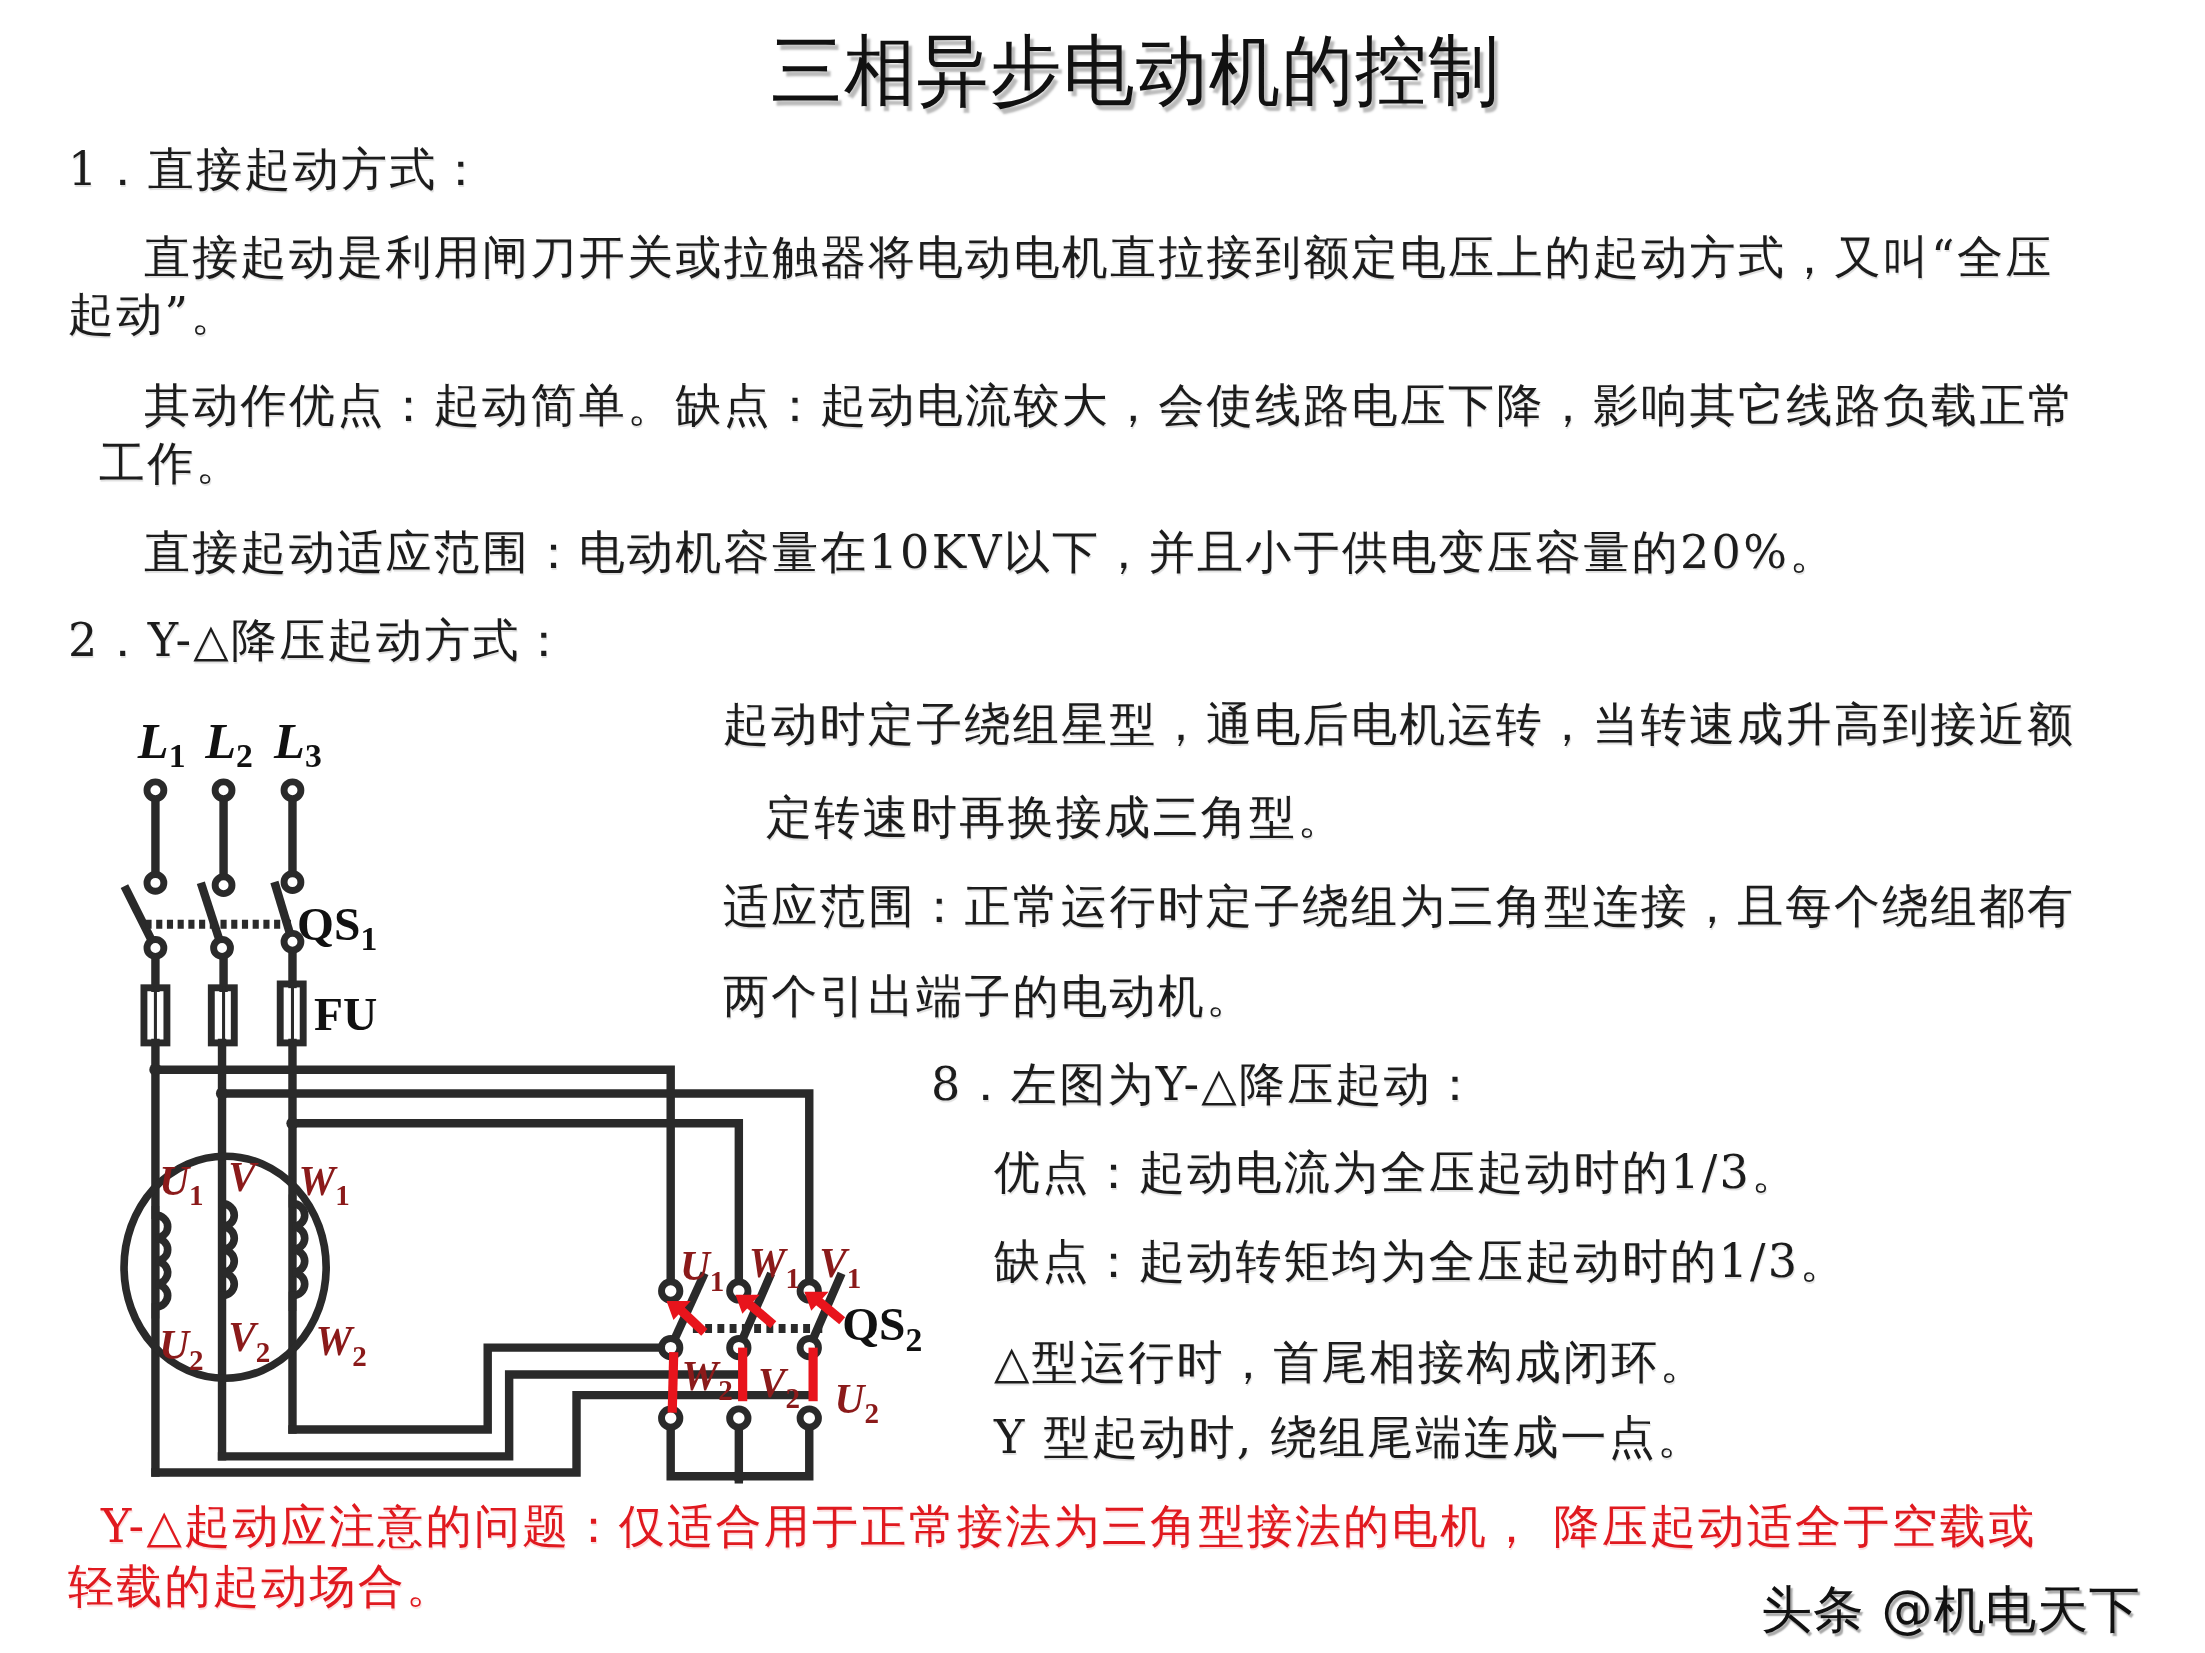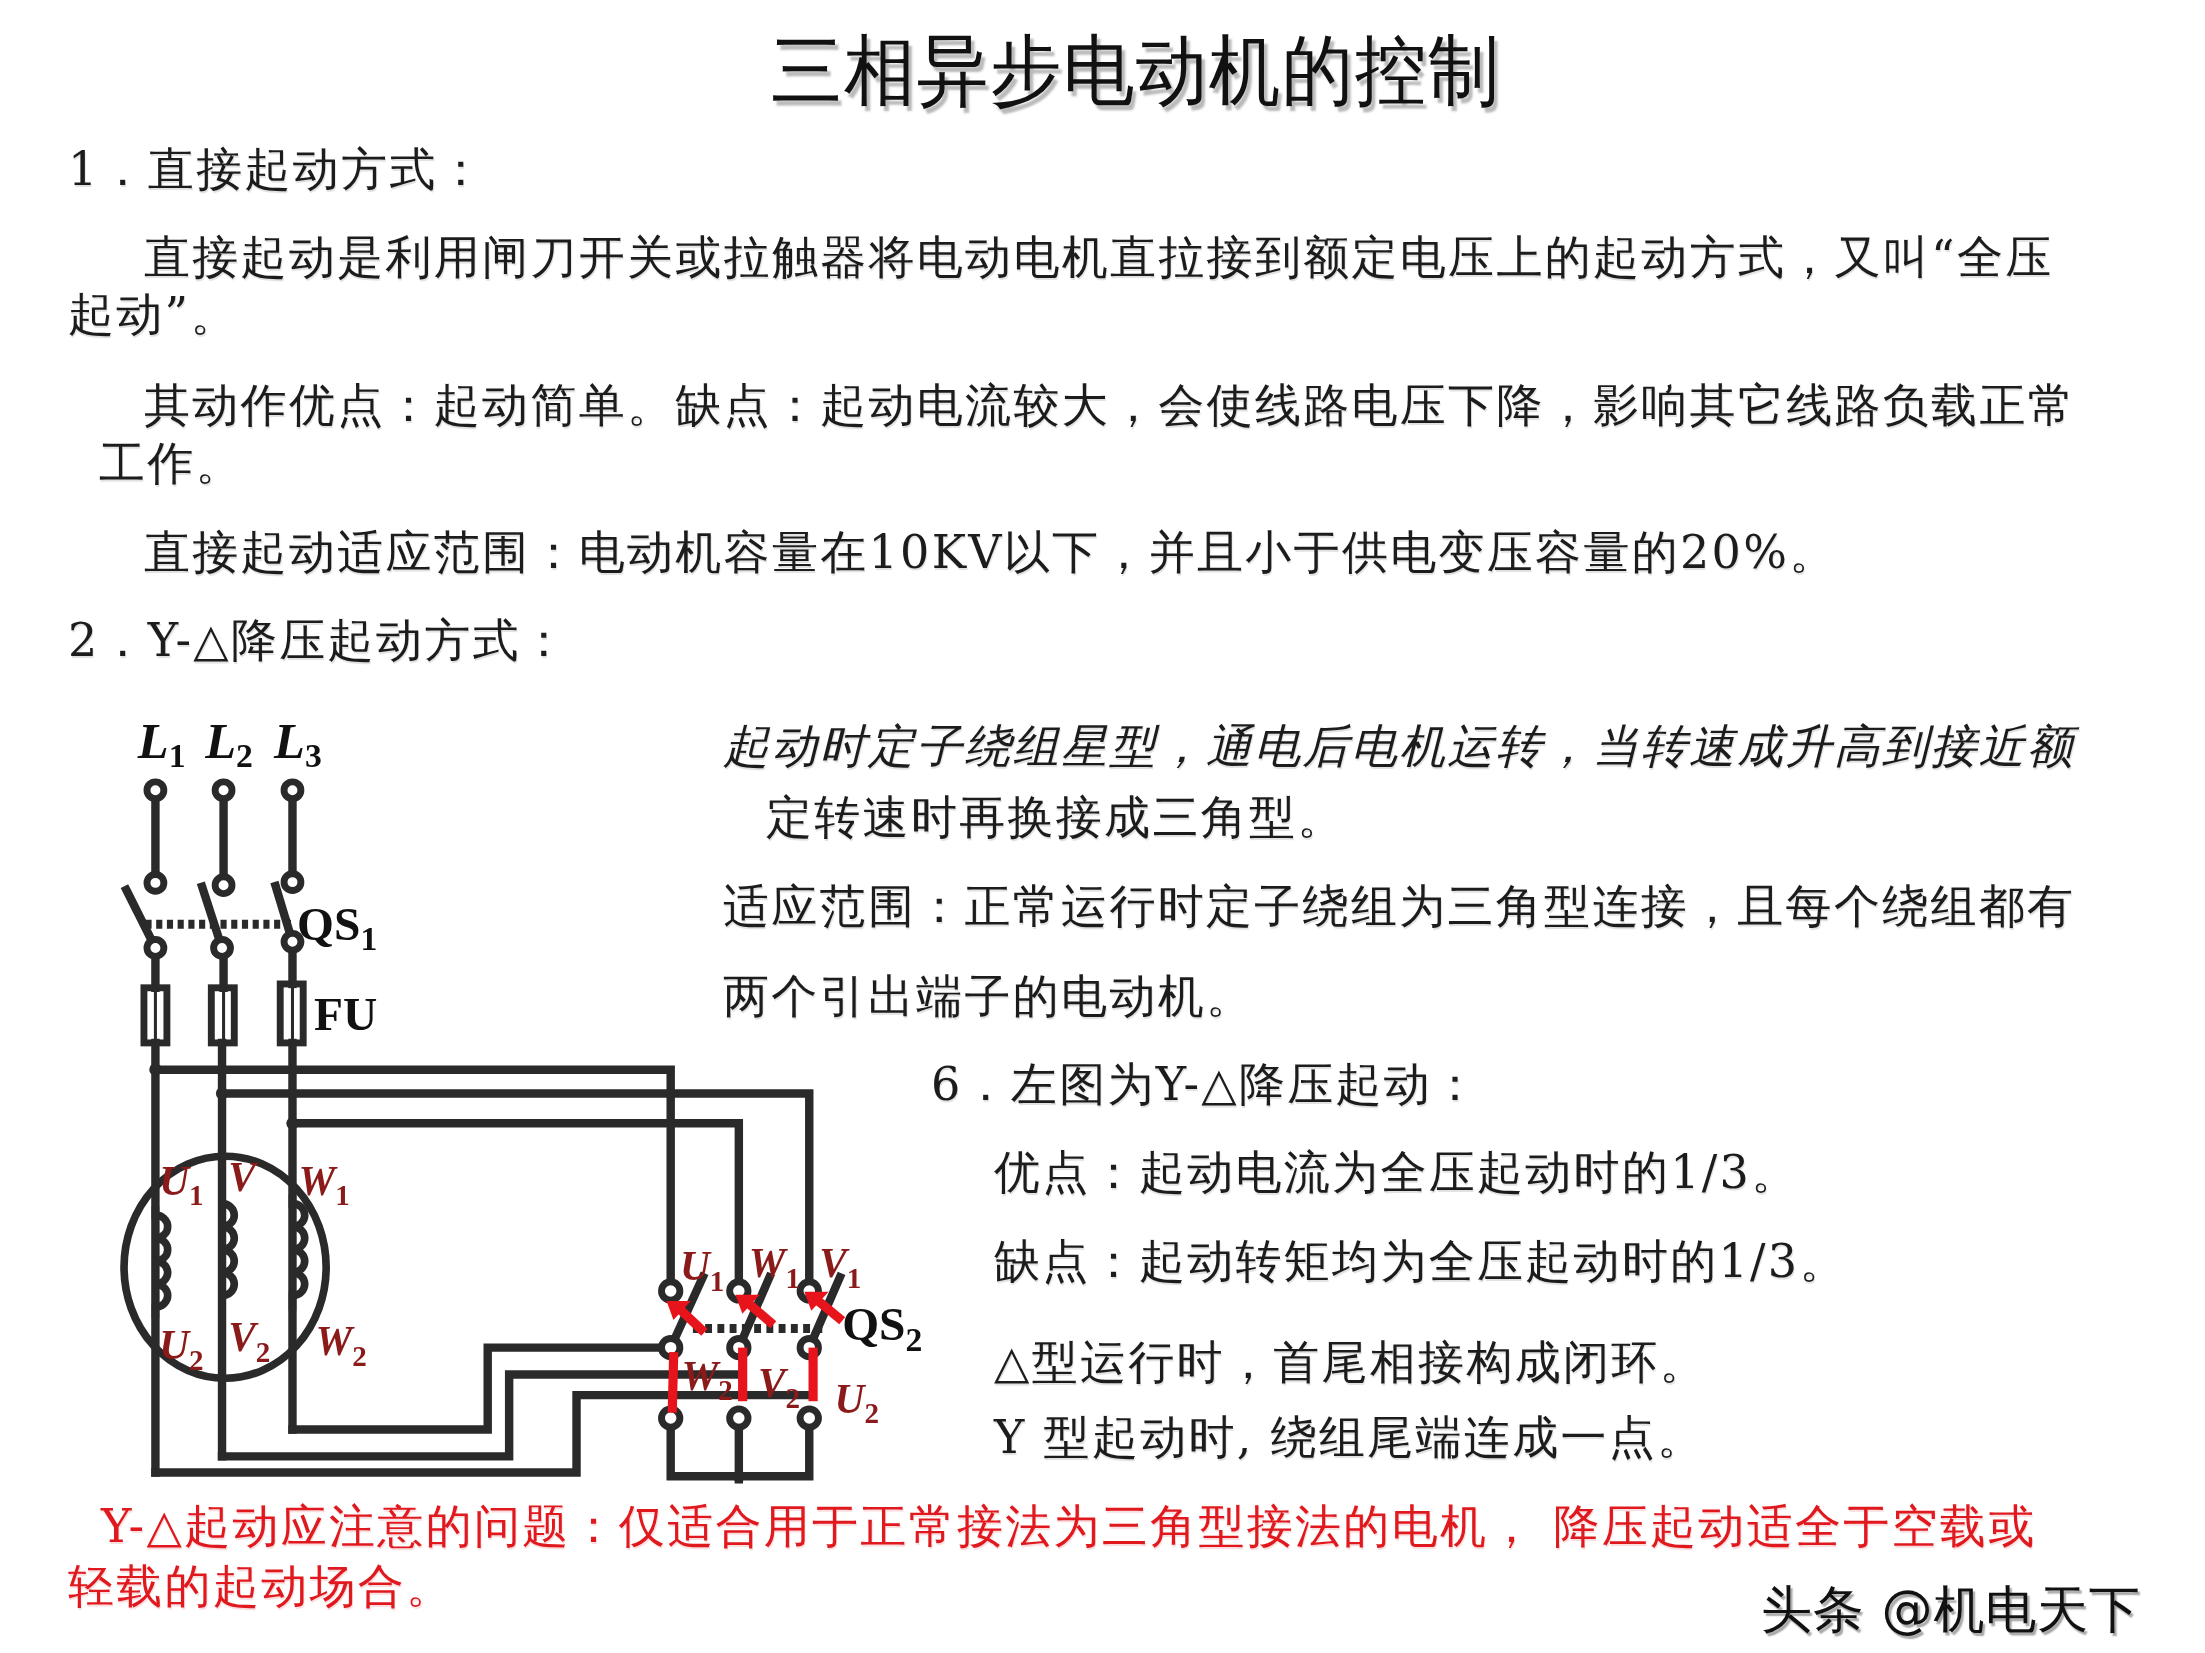--- a/index.html
+++ b/index.html
@@ -27,26 +27,26 @@
 <div class="abs title">三相异步电动机的控制</div>
 
 <div class="abs txt" style="left:68px; top:142px;">1．直接起动方式：</div>
 <div class="abs txt" style="left:144px; top:230px;">直接起动是利用闸刀开关或拉触器将电动电机直拉接到额定电压上的起动方式，又叫“全压</div>
 <div class="abs txt" style="left:68px; top:287px;">起动”。</div>
 <div class="abs txt" style="left:144px; top:378px;">其动作优点：起动简单。缺点：起动电流较大，会使线路电压下降，影响其它线路负载正常</div>
 <div class="abs txt" style="left:68px; top:436px;margin-left:31px;">工作。</div>
 <div class="abs txt" style="left:144px; top:525px;">直接起动适应范围：电动机容量在10KV以下，并且小于供电变压容量的20%。</div>
 
 <div class="abs txt" style="left:68px; top:613px;">2．Y-△降压起动方式：</div>
-<div class="abs txt" style="left:723px; top:719px;font-style:italic;">起动时定子绕组星型，通电后电机运转，当转速成升高到接近额</div>
+<div class="abs txt" style="left:723px; top:697px;">起动时定子绕组星型，通电后电机运转，当转速成升高到接近额</div>
 <div class="abs txt" style="left:723px; top:790px;margin-left:43px;">定转速时再换接成三角型。</div>
 <div class="abs txt" style="left:723px; top:879px;">适应范围：正常运行时定子绕组为三角型连接，且每个绕组都有</div>
 <div class="abs txt" style="left:723px; top:969px;">两个引出端子的电动机。</div>
 
-<div class="abs txt" style="left:931px; top:1057px;">6．左图为Y-△降压起动：</div>
+<div class="abs txt" style="left:931px; top:1057px;">8．左图为Y-△降压起动：</div>
 <div class="abs txt" style="left:994px; top:1145px;">优点：起动电流为全压起动时的1/3。</div>
 <div class="abs txt" style="left:994px; top:1234px;">缺点：起动转矩均为全压起动时的1/3。</div>
 <div class="abs txt" style="left:994px; top:1323px;margin-top:12px;">△型运行时，首尾相接构成闭环。</div>
 <div class="abs txt" style="left:994px; top:1410px;">Y 型起动时, 绕组尾端连成一点。</div>
 
 <div class="abs txt red" style="left:101px; top:1499px;">Y-△起动应注意的问题：仅适合用于正常接法为三角型接法的电机， 降压起动适全于空载或</div>
 <div class="abs txt red" style="left:68px; top:1559px;">轻载的起动场合。</div>
 
 <div class="abs wm" style="left:1761px; top:1557px;margin-top:24px;">头条 @机电天下</div>
 

